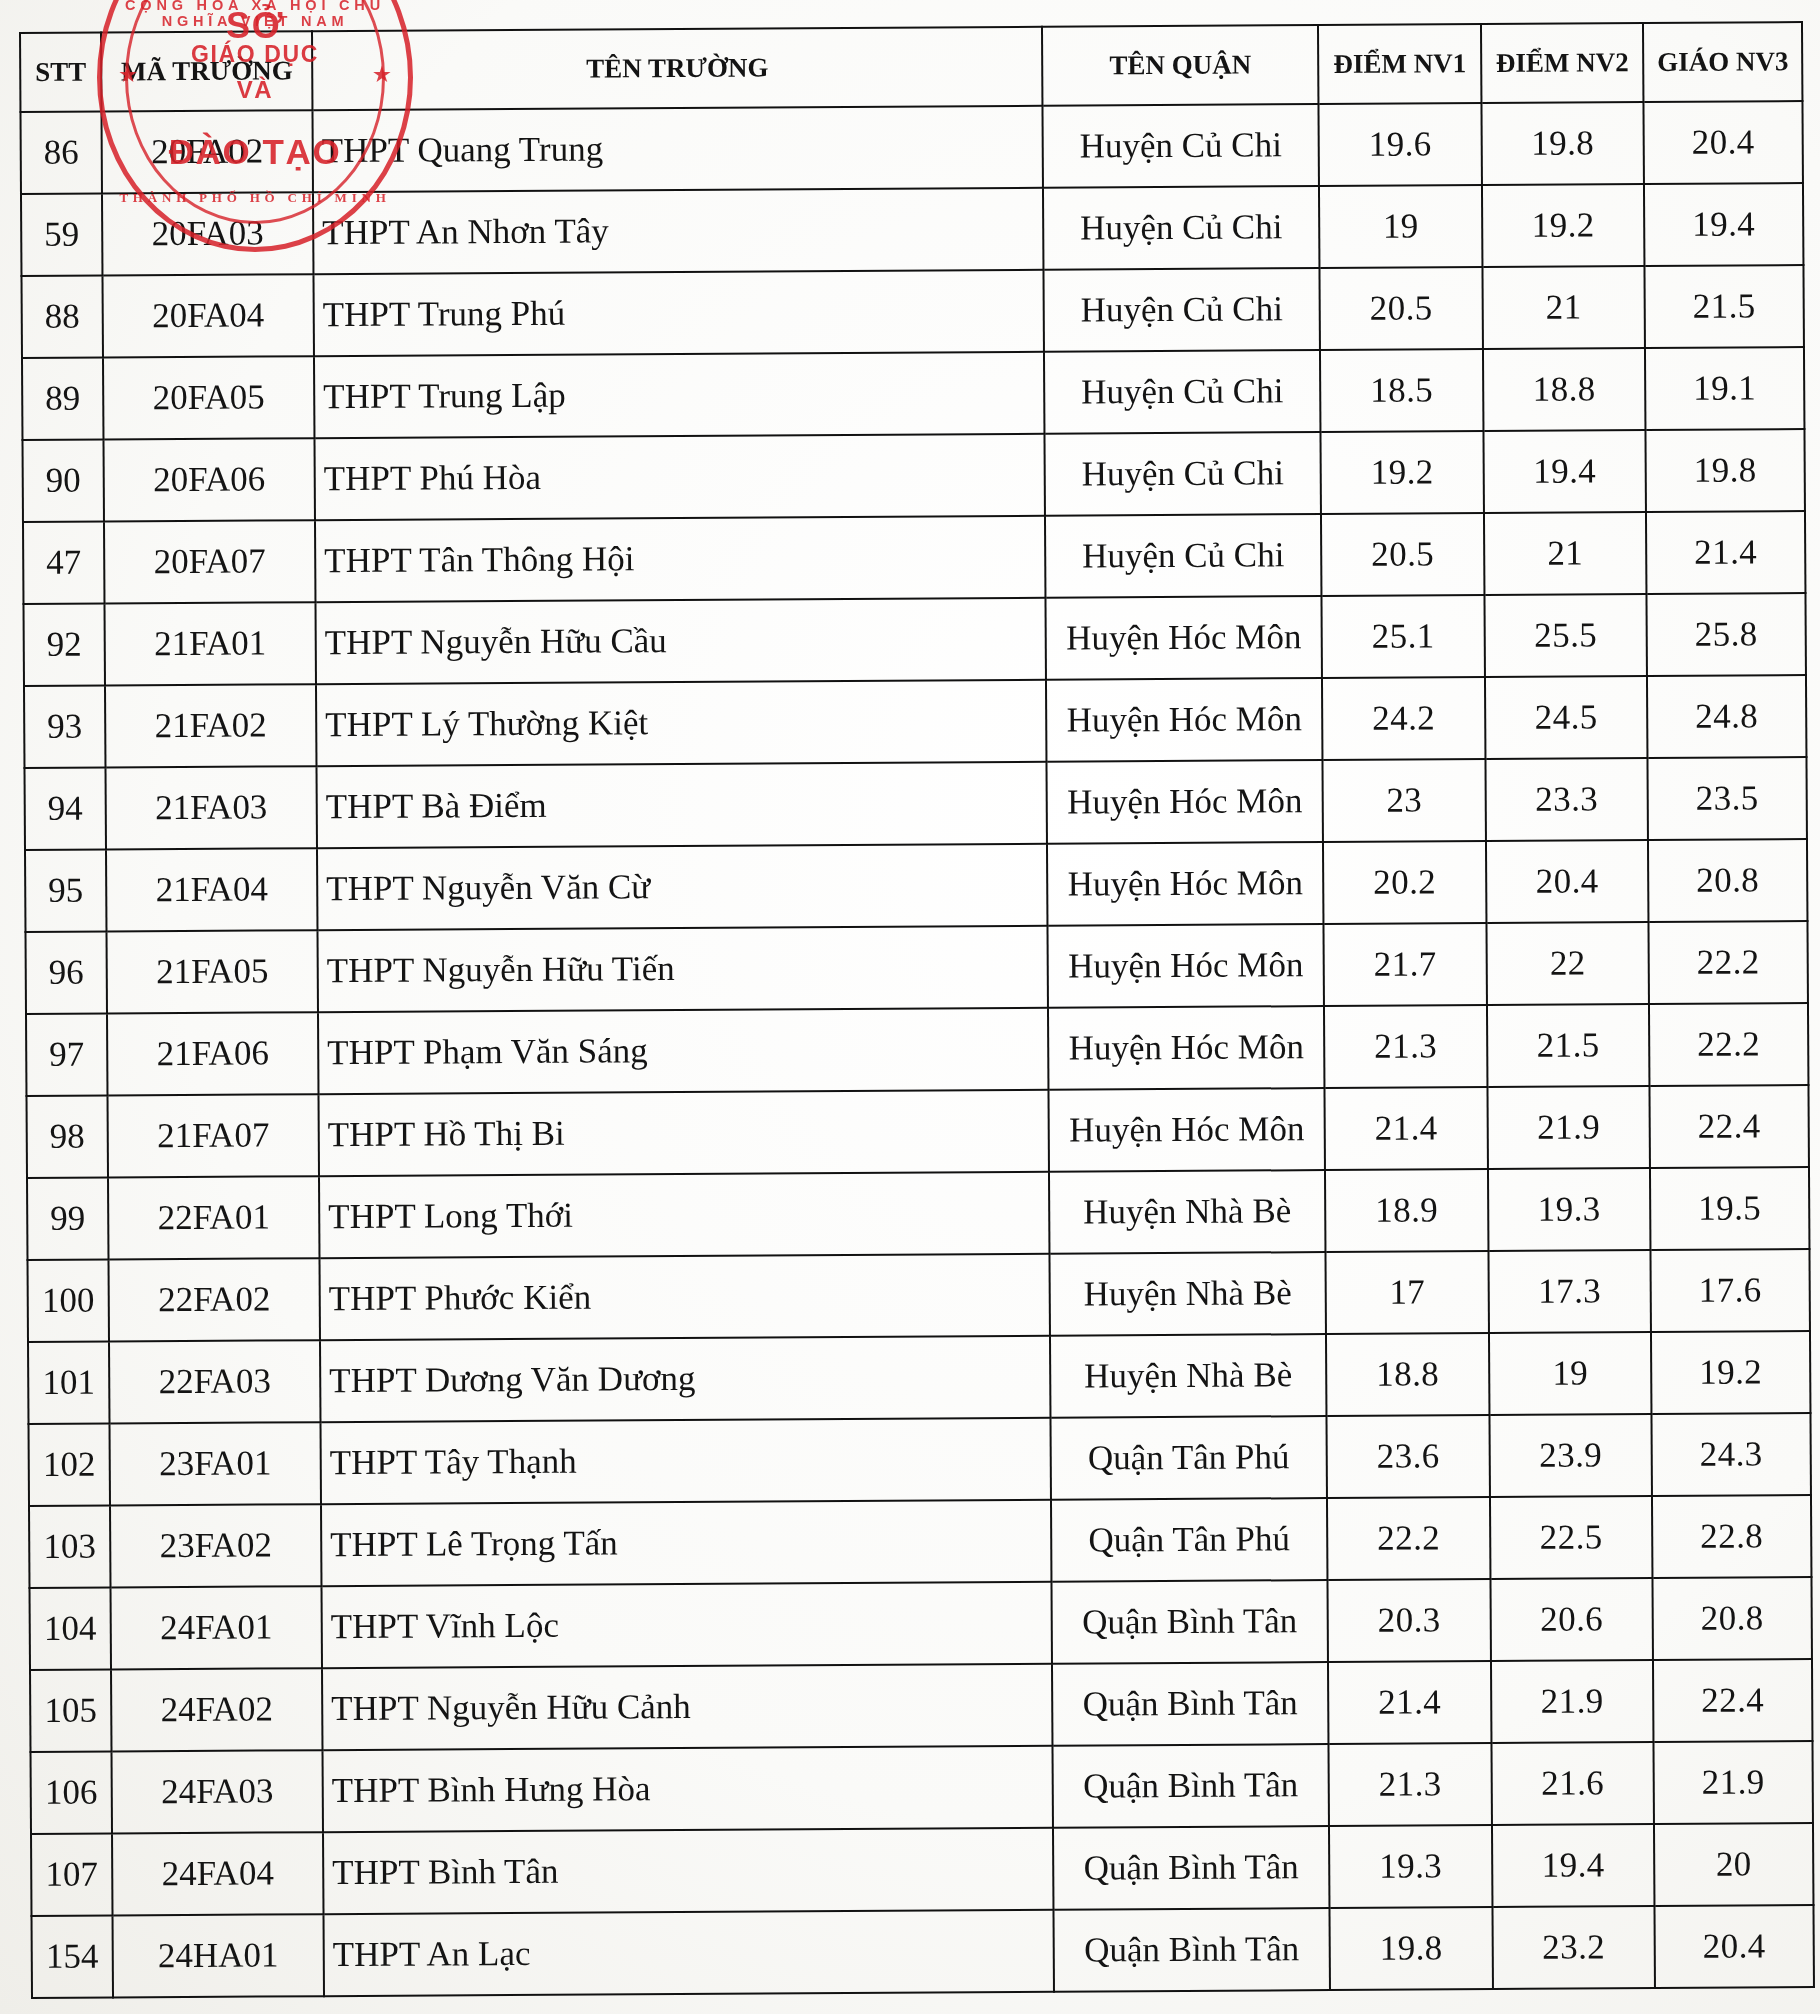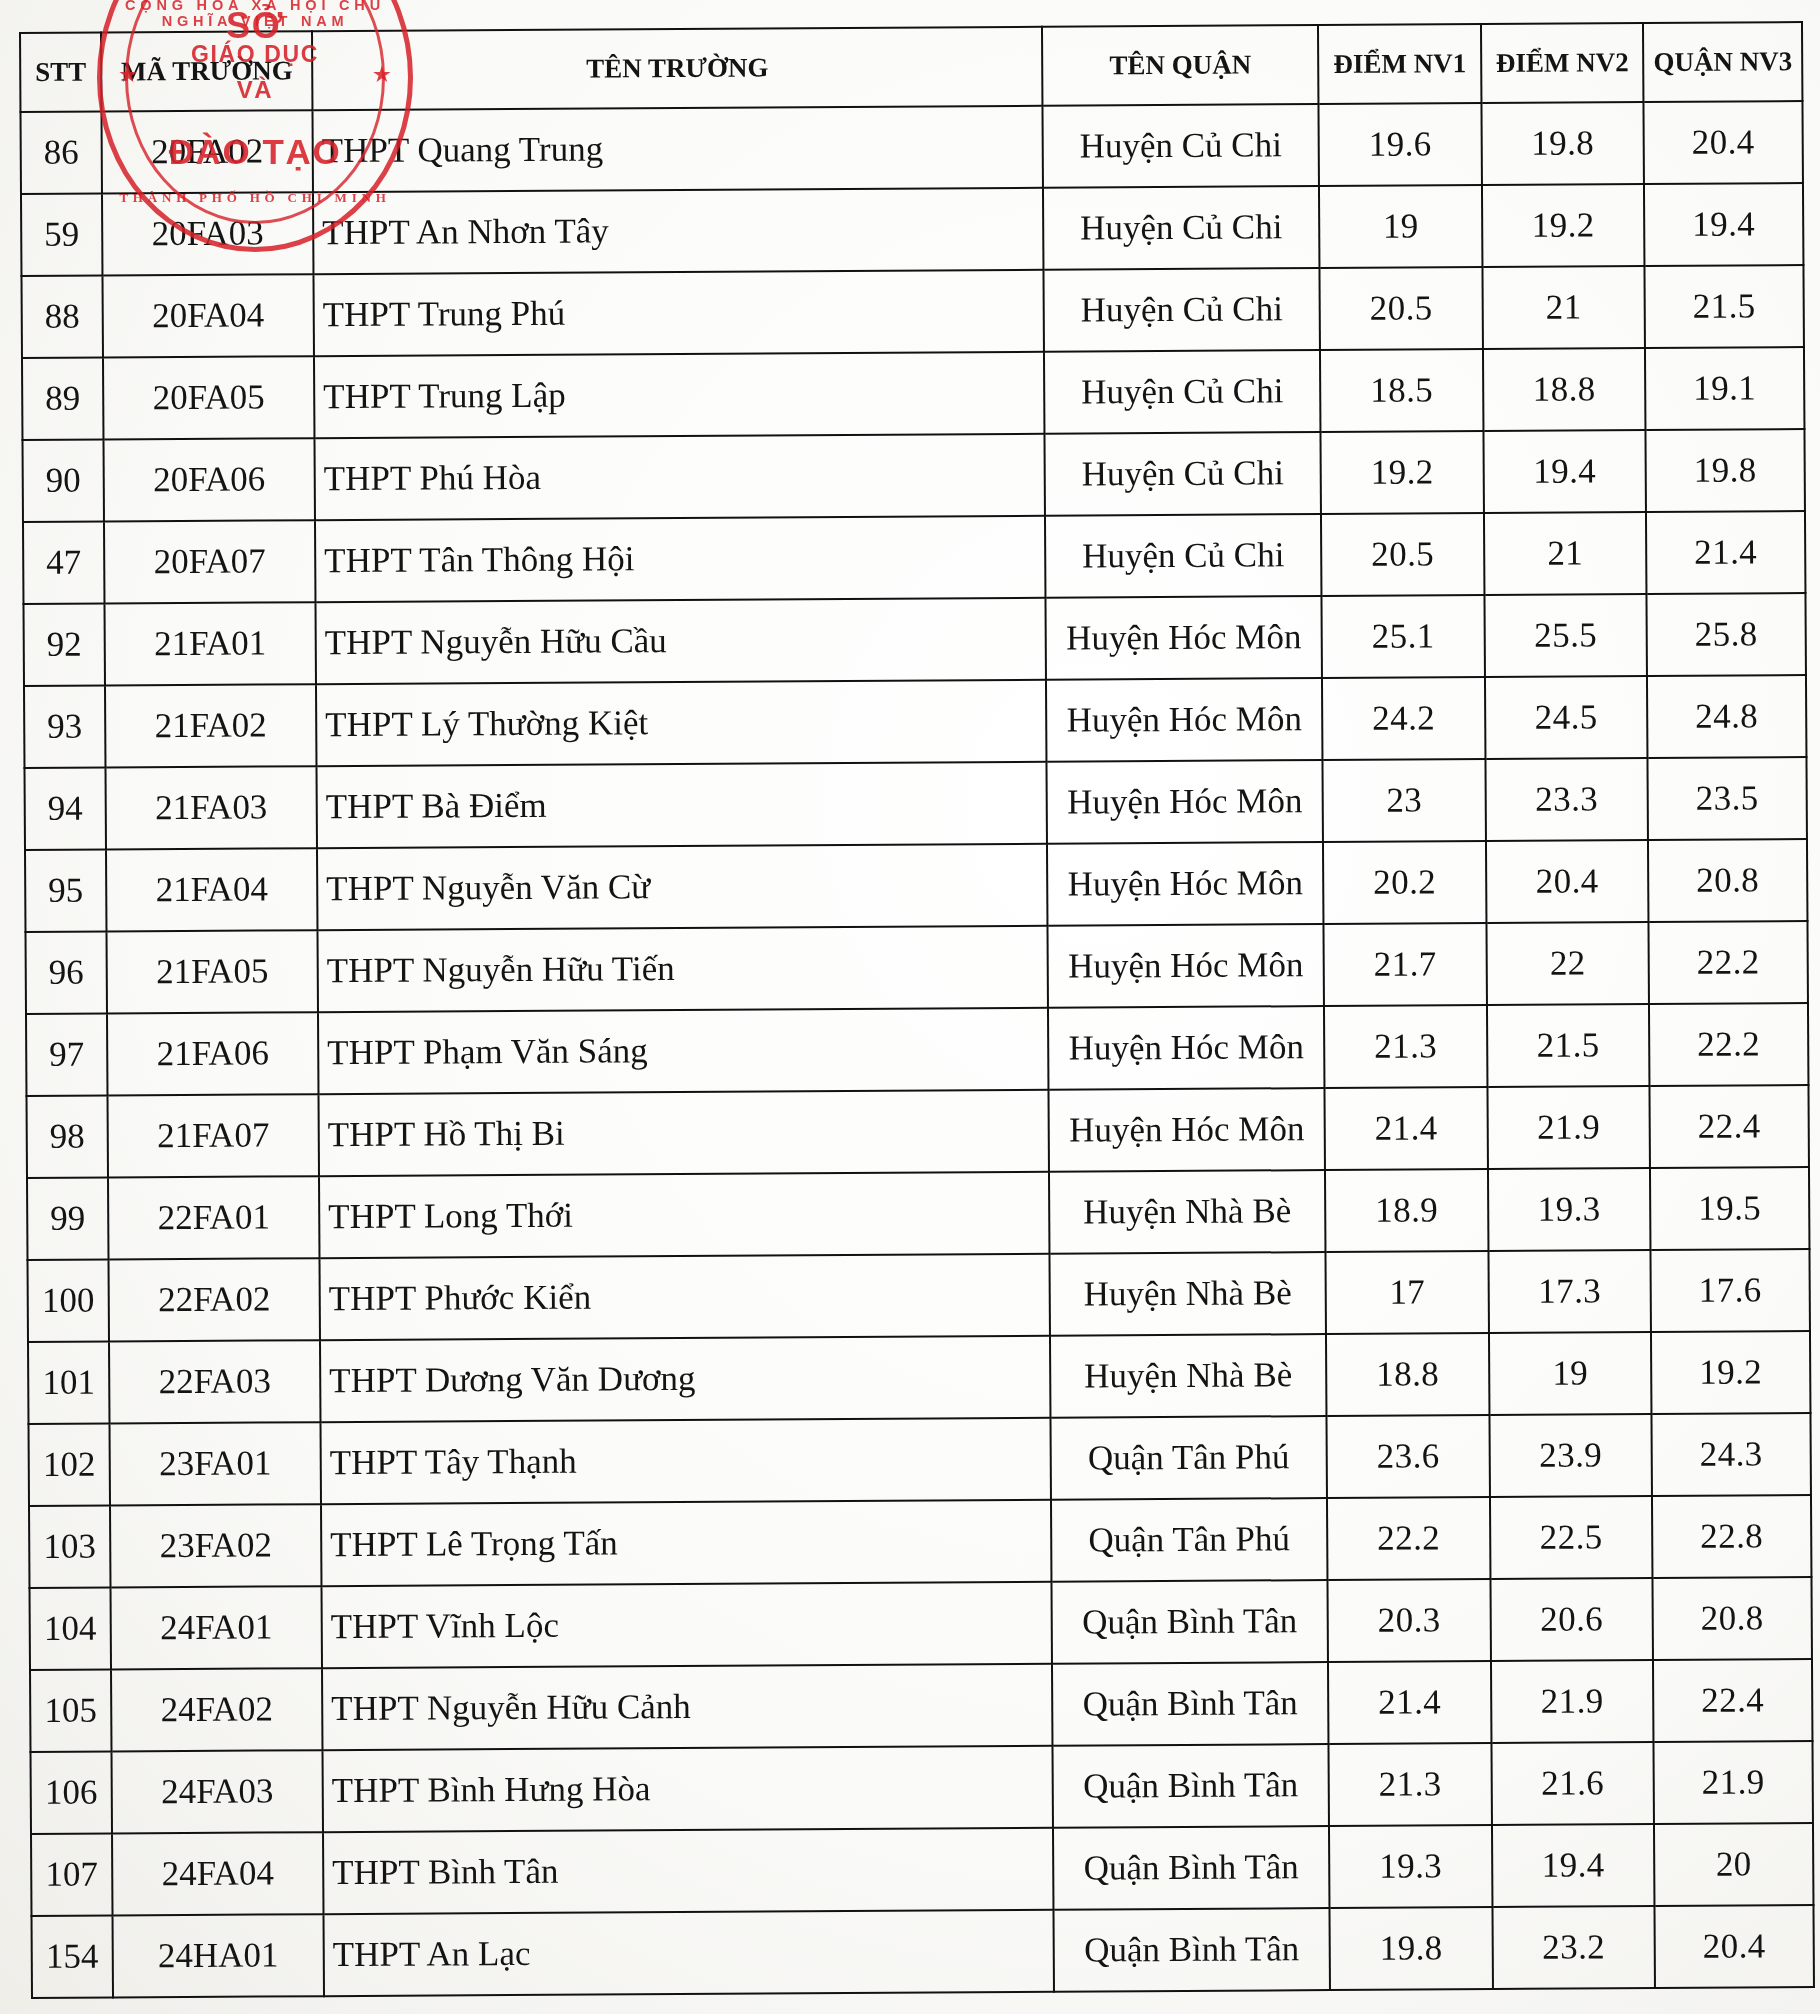--- a/index.html
+++ b/index.html
@@ -85,21 +85,21 @@
         <col class="c-nv3">
     </colgroup>
     <thead>
       <tr>
         <th>STT</th>
         <th>MÃ TRƯỜNG</th>
         <th>TÊN TRƯỜNG</th>
         <th>TÊN QUẬN</th>
         <th>ĐIỂM NV1</th>
         <th>ĐIỂM NV2</th>
-        <th>QUẬN NV3</th>
+        <th>GIÁO NV3</th>
       </tr>
     </thead>
     <tbody id="rows">
         <tr>
           <td>86</td>
           <td>20FA02</td>
           <td class="name">THPT Quang Trung</td>
           <td>Huyện Củ Chi</td>
           <td class="num">19.6</td>
           <td class="num">19.8</td>

